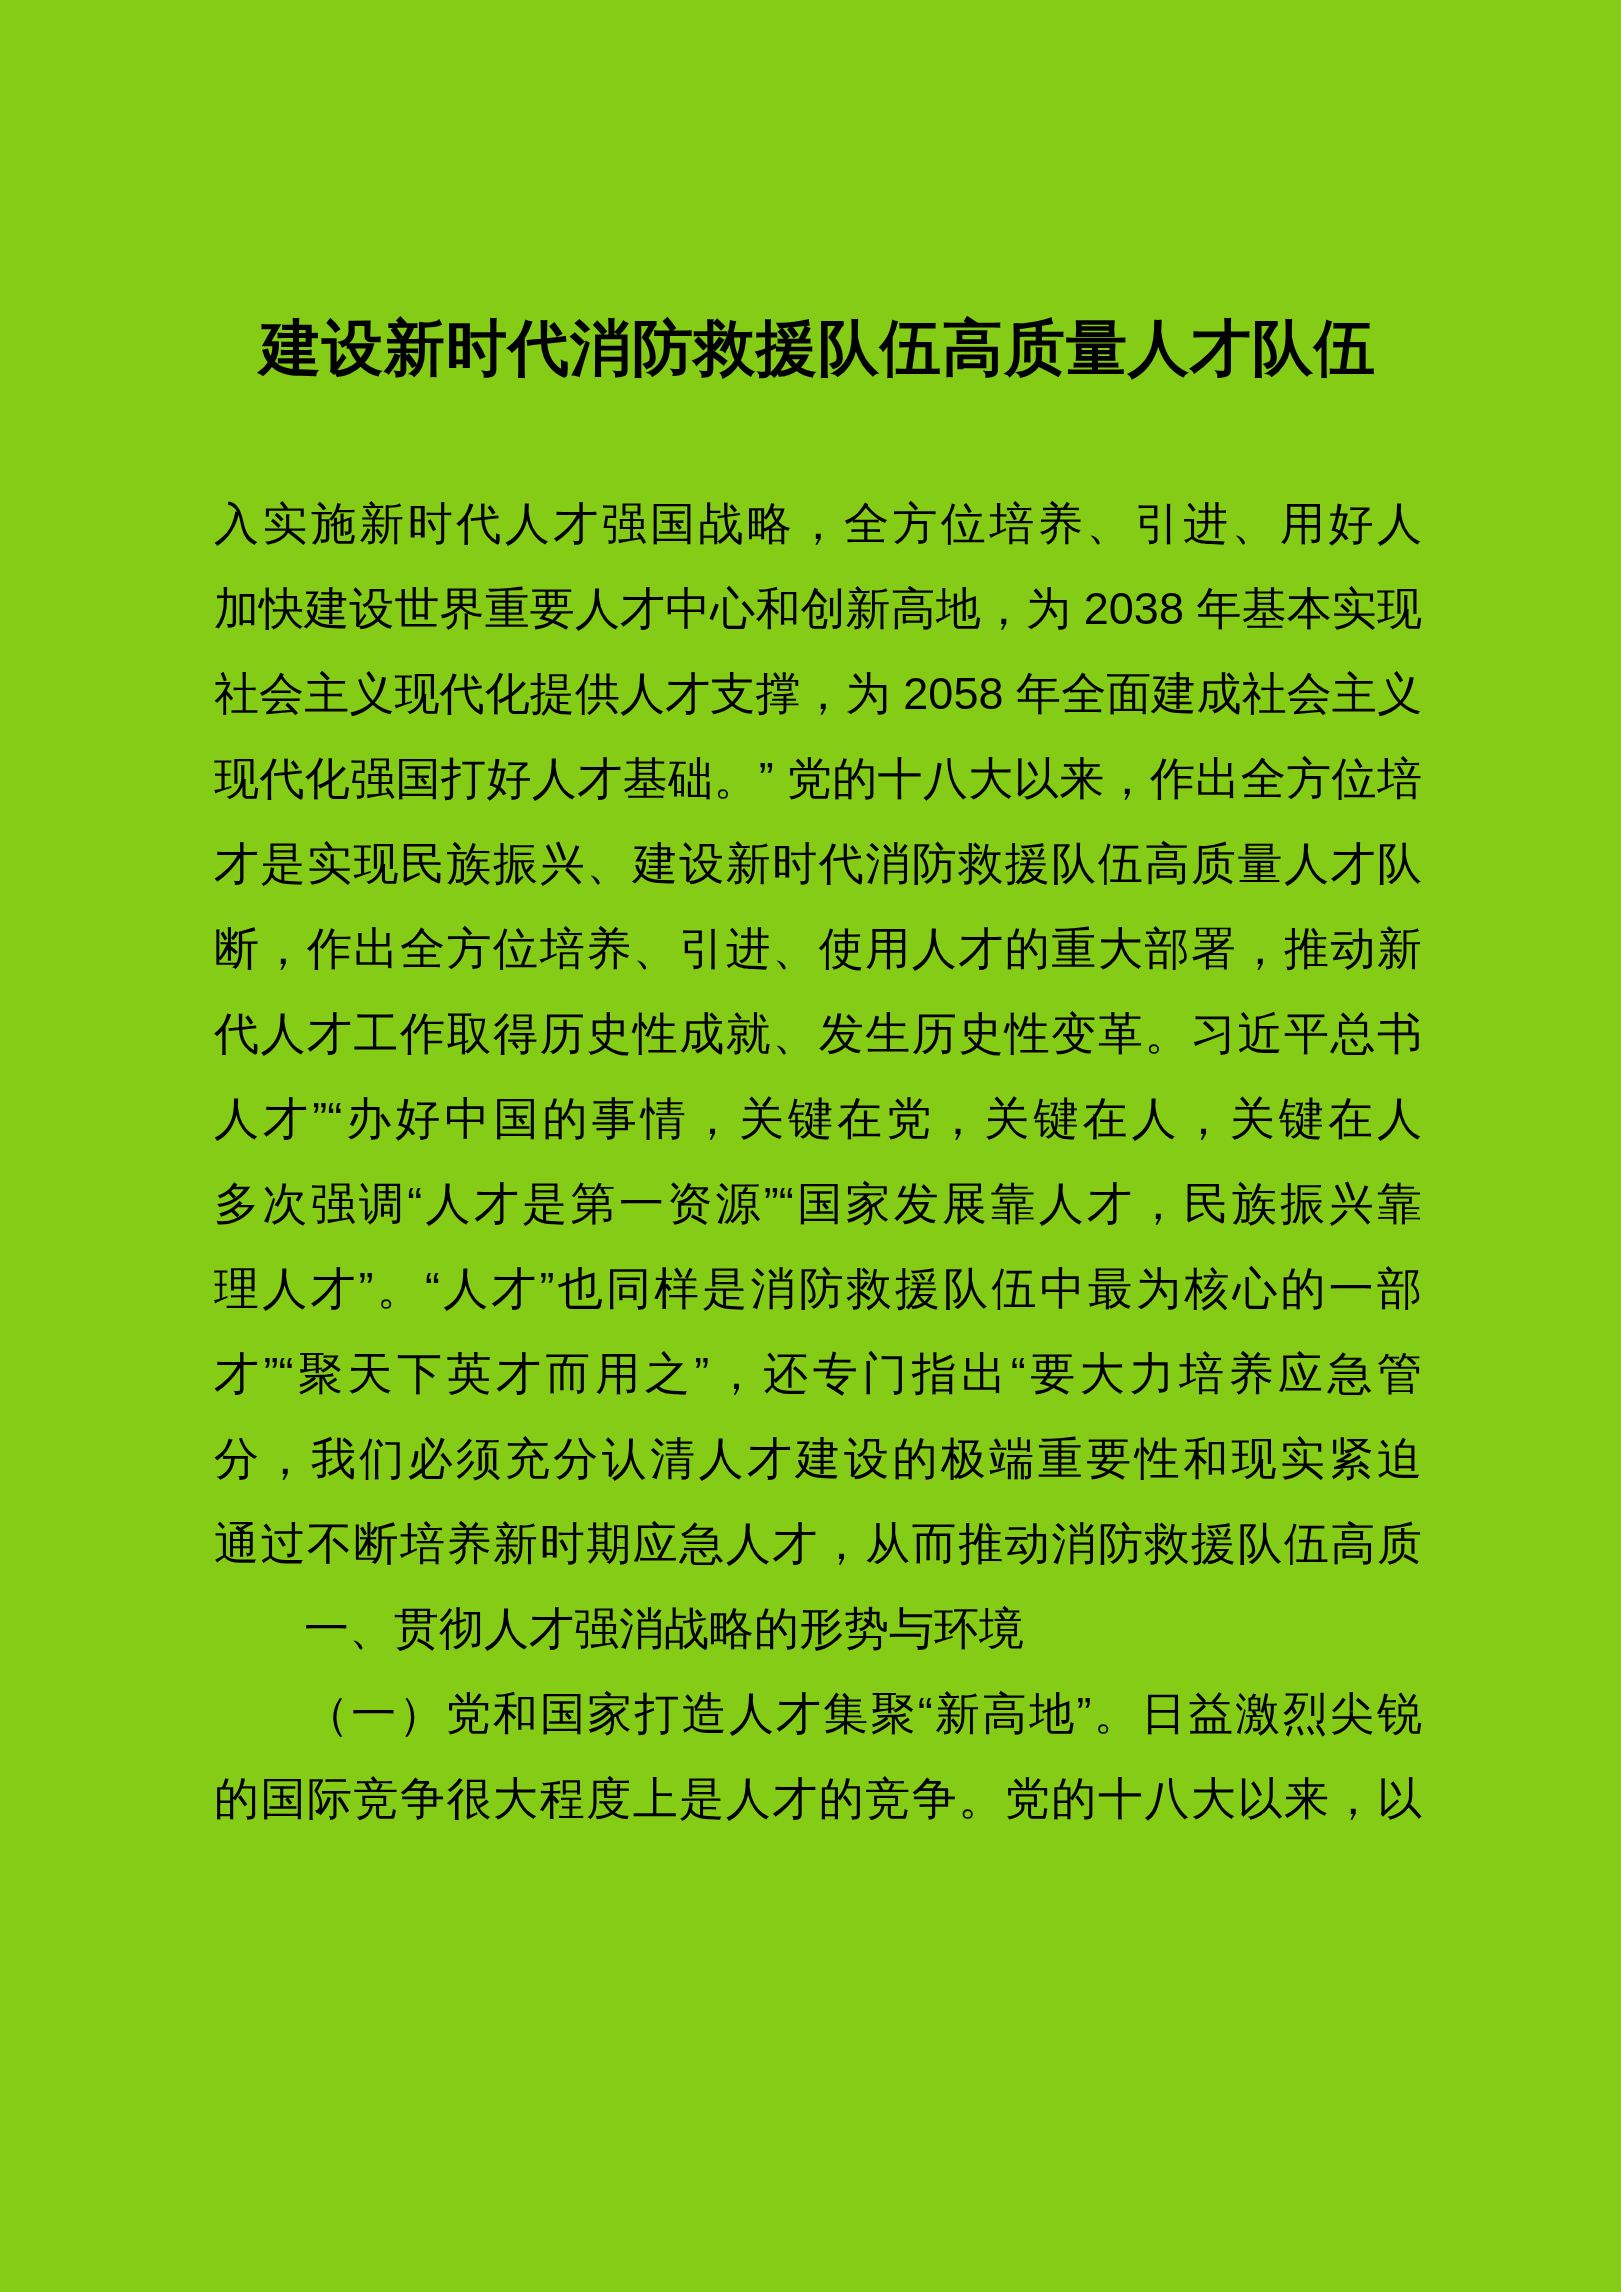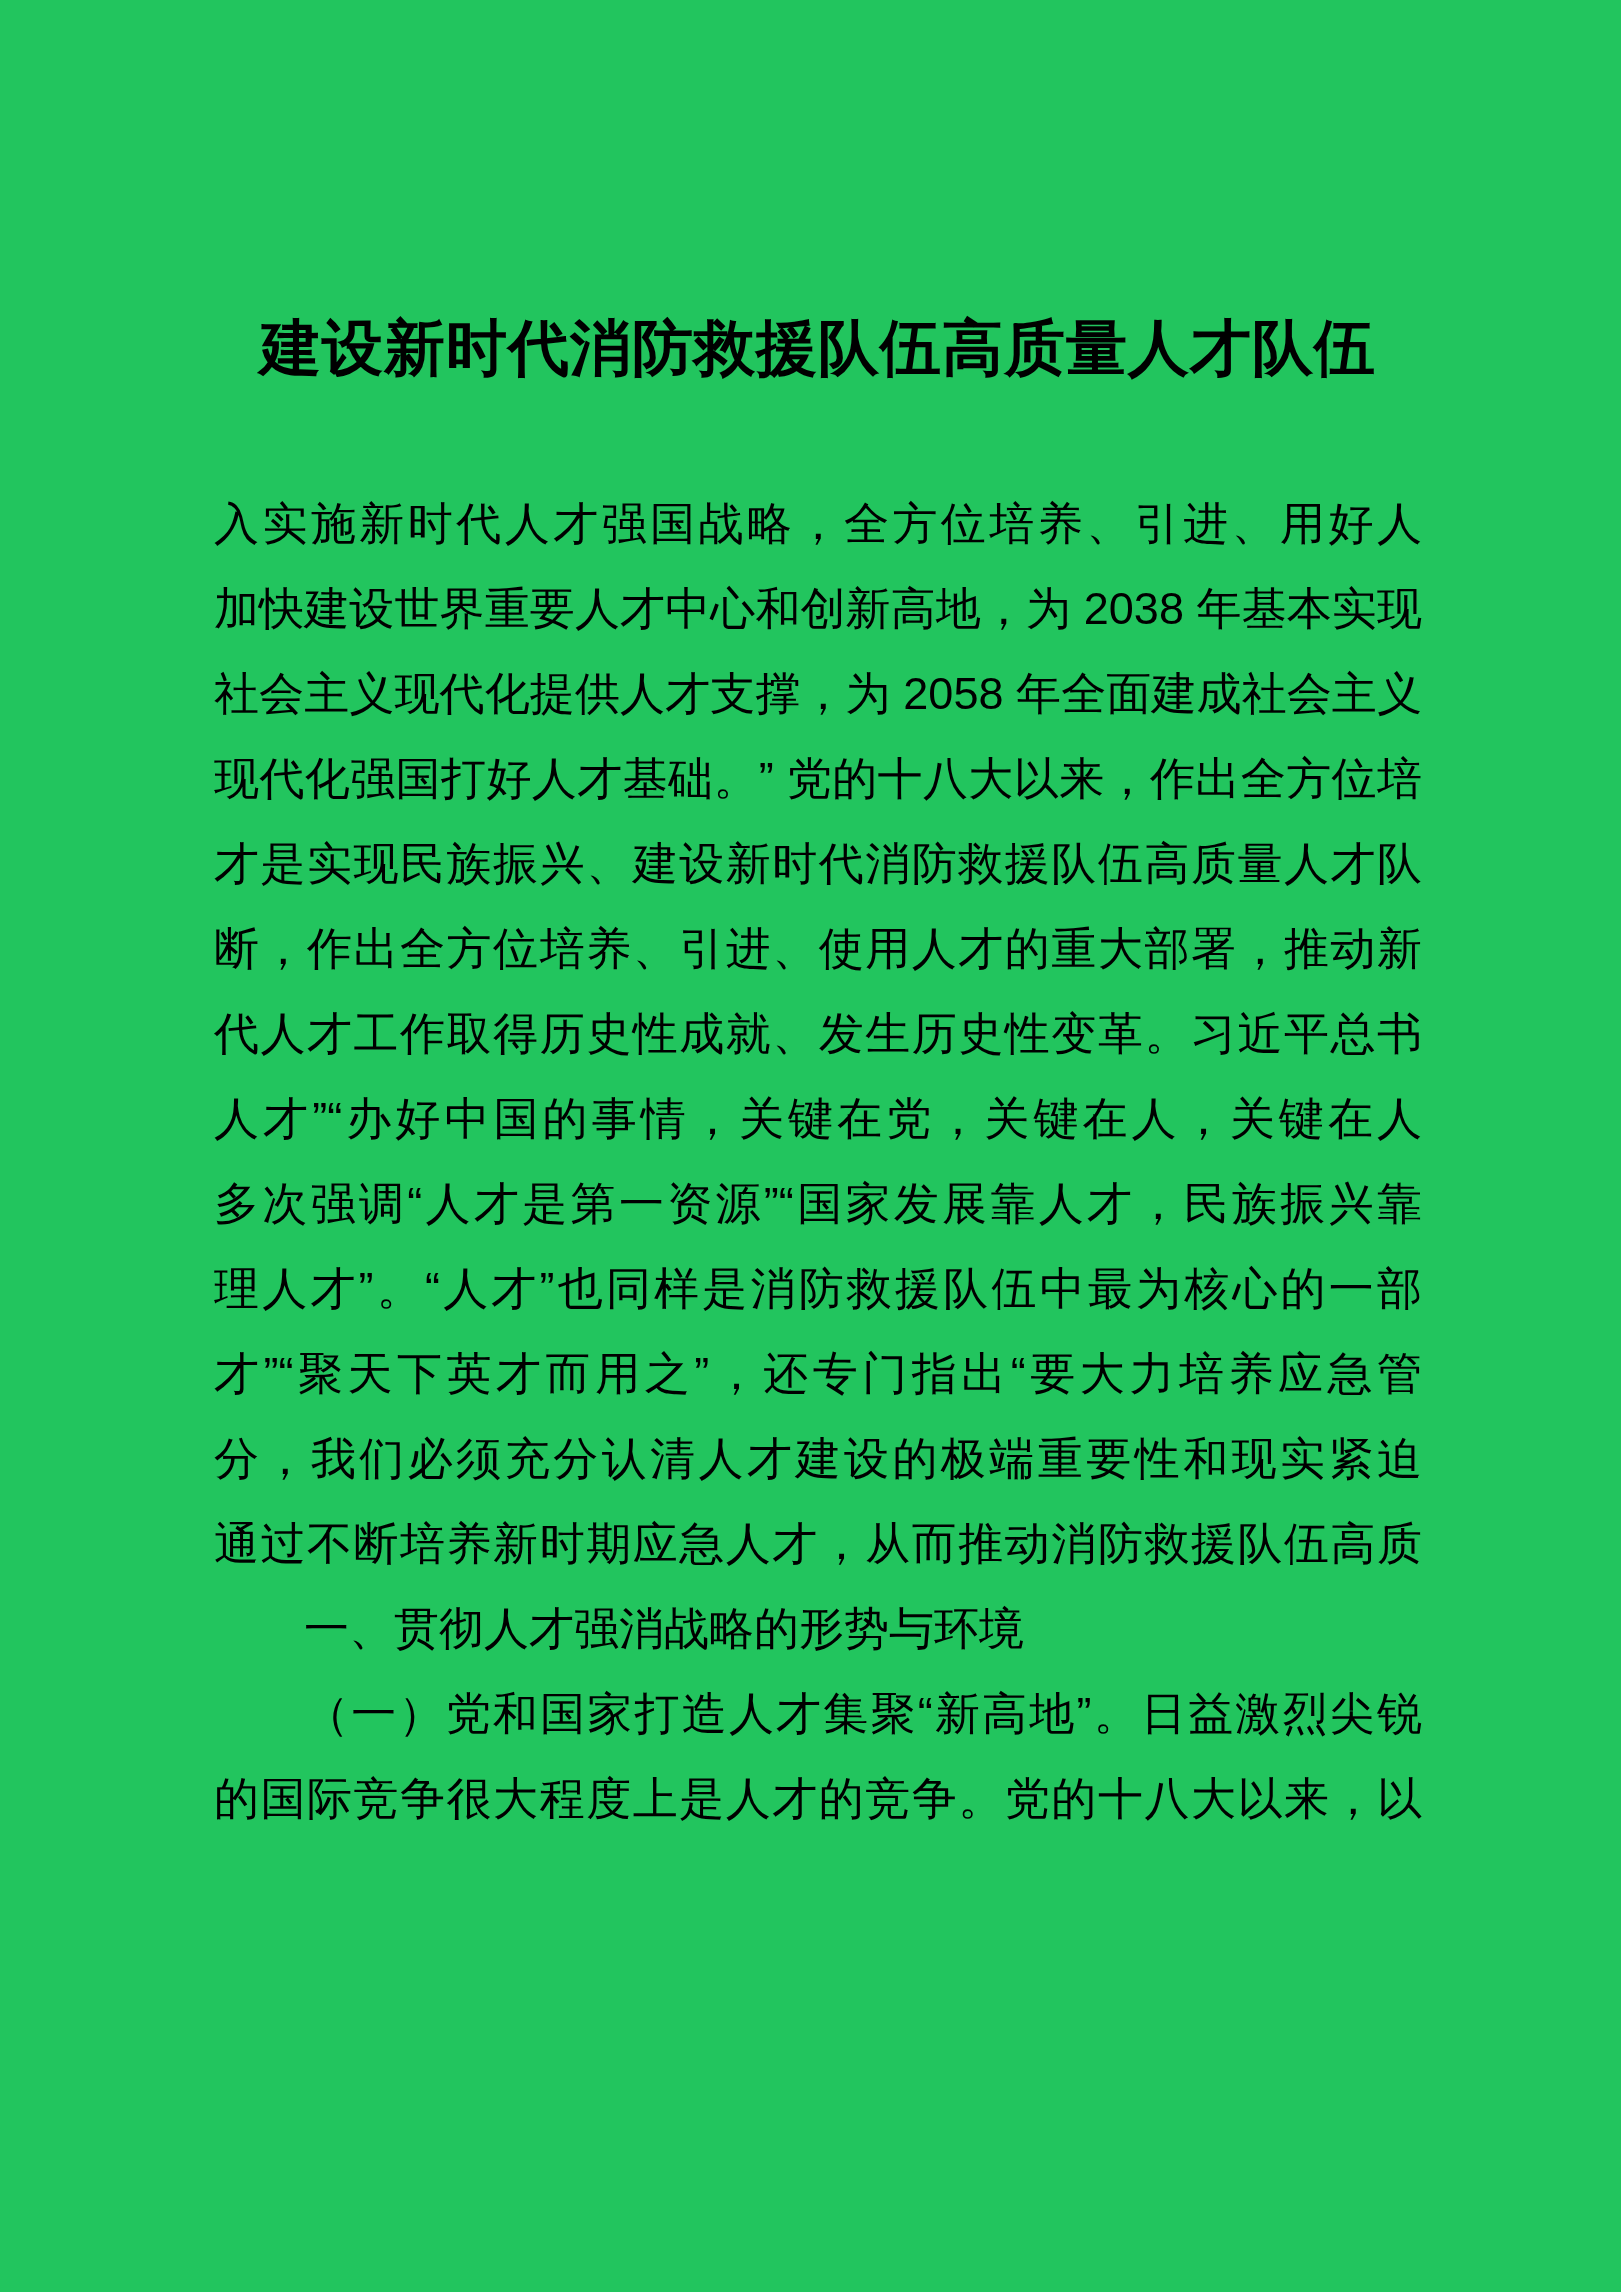--- a/index.html
+++ b/index.html
@@ -4,21 +4,21 @@
 <style>
   html, body {
     margin: 0;
     padding: 0;
     background: #ffffff;
   }
   .page {
     position: relative;
     width: 1621px;
     height: 2293px;
-    background: #22c55e;
+    background: #84cc16;
     overflow: hidden;
     font-family: "Liberation Sans", "DejaVu Sans", sans-serif;
   }
   .content {
     position: absolute;
     left: 214px;
     top: 0;
     width: 1208px;
   }
   .title {

